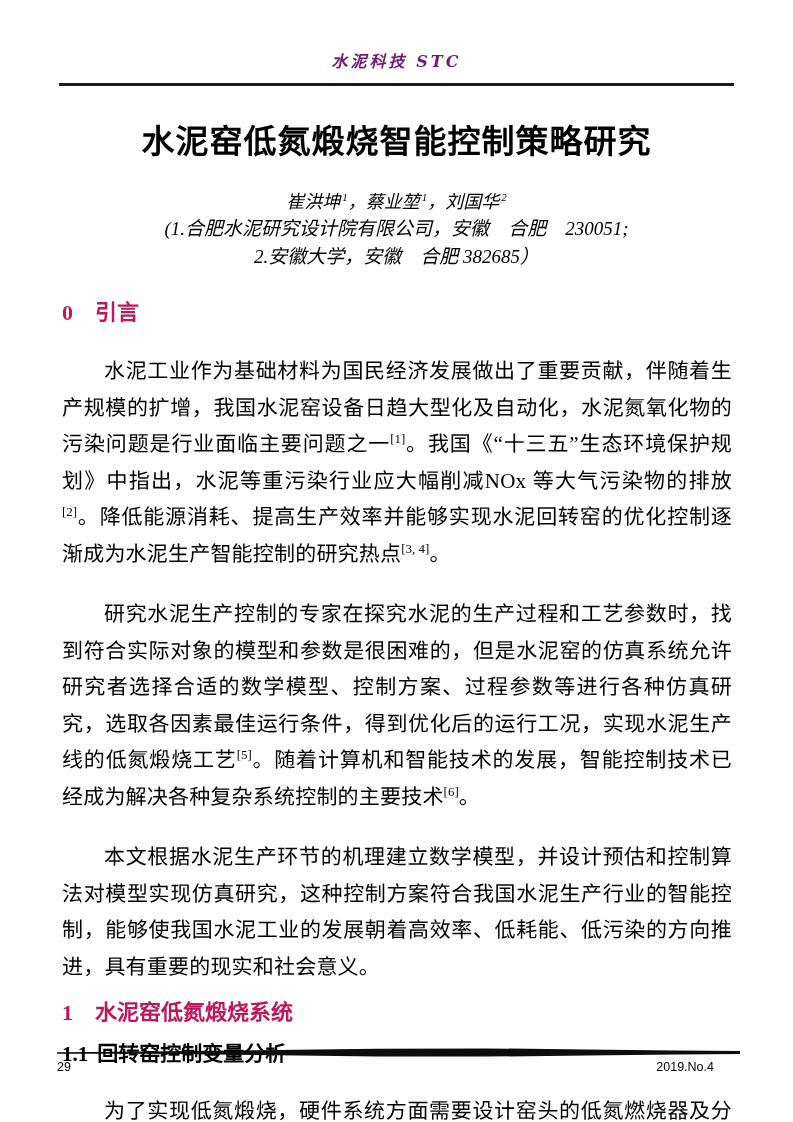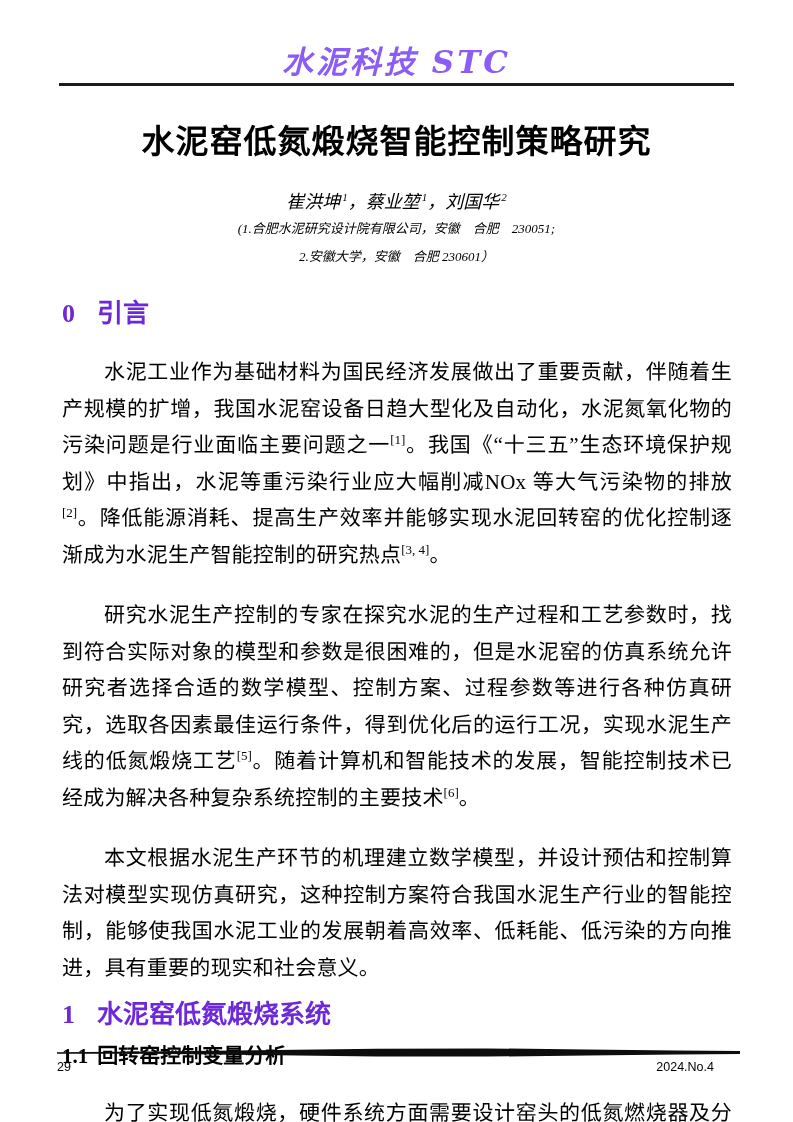--- a/index.html
+++ b/index.html
@@ -13,24 +13,24 @@
     color:#000;
     overflow:hidden;
   }
   
   .running-head {
     padding-top:46px;
     text-align:center;
     font-family:"DejaVu Serif","Liberation Serif",serif;
     font-style:italic;
     font-weight:600;
-    font-size:31px;
+    font-size:16px;
     line-height:32px;
     letter-spacing:3px;
-    color:#8b5cf6;
+    color:#701a75;
   }
   .head-rule {
     margin:5px auto 0 auto;
     width:675px; height:3px;
     background:#1c1c1c;
   }
   
   .article-title {
     margin-top:33px;
     text-align:center;
@@ -50,34 +50,34 @@
   }
   .authors-line sup {
     font-size:11px;
     vertical-align:super;
     line-height:0;
     margin-left:2px;
   }
   .affiliation {
     text-align:center;
     font-style:italic;
-    font-size:13px;
+    font-size:19px;
     line-height:28px;
   }
   
   .article-body {
     padding:14px 61px 0 62px;
   }
   .h1 {
     font-family:"Liberation Sans","DejaVu Sans",sans-serif;
     font-weight:bold;
-    font-size:26px;
+    font-size:22px;
     line-height:32px;
     margin:12px 0 8px 0;
-    color:#6d28d9;
+    color:#be185d;
   }
   .h1 .sec-num {
     font-family:"Liberation Serif","DejaVu Serif",serif;
     font-weight:bold;
     margin-right:22px;
   }
   .h2 {
     font-family:"Liberation Sans","DejaVu Sans",sans-serif;
     font-weight:bold;
     font-size:21px;
@@ -132,36 +132,36 @@
 
   <div class="running-head">水泥科技 STC</div>
 
   <div class="head-rule"></div>
 
   <h1 class="article-title">水泥窑低氮煅烧智能控制策略研究</h1>
 
   <div class="authors-line"><span>崔洪坤</span><sup>1</sup>，<span>蔡业堃</span><sup>1</sup>，<span>刘国华</span><sup>2</sup></div>
 
   <div class="affiliation">(1.合肥水泥研究设计院有限公司，安徽　合肥　230051;</div>
-  <div class="affiliation">2.安徽大学，安徽　合肥 230601）</div>
+  <div class="affiliation">2.安徽大学，安徽　合肥 382685）</div>
 
   <main class="article-body">
       <h2 class="h1"><span class="sec-num">0</span><span>引言</span></h2>
       <p>水泥工业作为基础材料为国民经济发展做出了重要贡献，伴随着生产规模的扩增，我国水泥窑设备日趋大型化及自动化，水泥氮氧化物的污染问题是行业面临主要问题之一<sup>[1]</sup>。我国《“十三五”生态环境保护规划》中指出，水泥等重污染行业应大幅削减NOx 等大气污染物的排放<sup>[2]</sup>。降低能源消耗、提高生产效率并能够实现水泥回转窑的优化控制逐渐成为水泥生产智能控制的研究热点<sup>[3, 4]</sup>。</p>
       <p>研究水泥生产控制的专家在探究水泥的生产过程和工艺参数时，找到符合实际对象的模型和参数是很困难的，但是水泥窑的仿真系统允许研究者选择合适的数学模型、控制方案、过程参数等进行各种仿真研究，选取各因素最佳运行条件，得到优化后的运行工况，实现水泥生产线的低氮煅烧工艺<sup>[5]</sup>。随着计算机和智能技术的发展，智能控制技术已经成为解决各种复杂系统控制的主要技术<sup>[6]</sup>。</p>
       <p>本文根据水泥生产环节的机理建立数学模型，并设计预估和控制算法对模型实现仿真研究，这种控制方案符合我国水泥生产行业的智能控制，能够使我国水泥工业的发展朝着高效率、低耗能、低污染的方向推进，具有重要的现实和社会意义。</p>
       <h2 class="h1"><span class="sec-num">1</span><span>水泥窑低氮煅烧系统</span></h2>
       <h3 class="h2"><span class="sec-num">1.1</span><span>回转窑控制变量分析</span></h3>
       <p>为了实现低氮煅烧，硬件系统方面需要设计窑头的低氮燃烧器及分析分解炉与烟室结合处的反应特性，改造回转窑和分解炉；软件方面是指设计智能控制算法，合肥水泥研究设计院有限公司。</p>
     </main>
 
   <div class="footer">
     <svg class="footer-rule-svg" viewBox="0 0 683 10" preserveAspectRatio="none" aria-hidden="true">
       <polygon fill="#0d0d0d" points="0,4.2 90,3.4 200,2.2 320,0.8 430,0.4 530,1.4 620,2.4 683,3.0
                 683,6.0 620,6.6 530,7.6 430,8.6 320,8.4 200,7.0 90,5.8 0,5.8"></polygon>
     </svg>
     <div class="footer-row">
       <span class="page-num">29</span>
-      <span class="issue">2024.No.4</span>
+      <span class="issue">2019.No.4</span>
     </div>
   </div>
 
 </div>
 
 </body></html>

